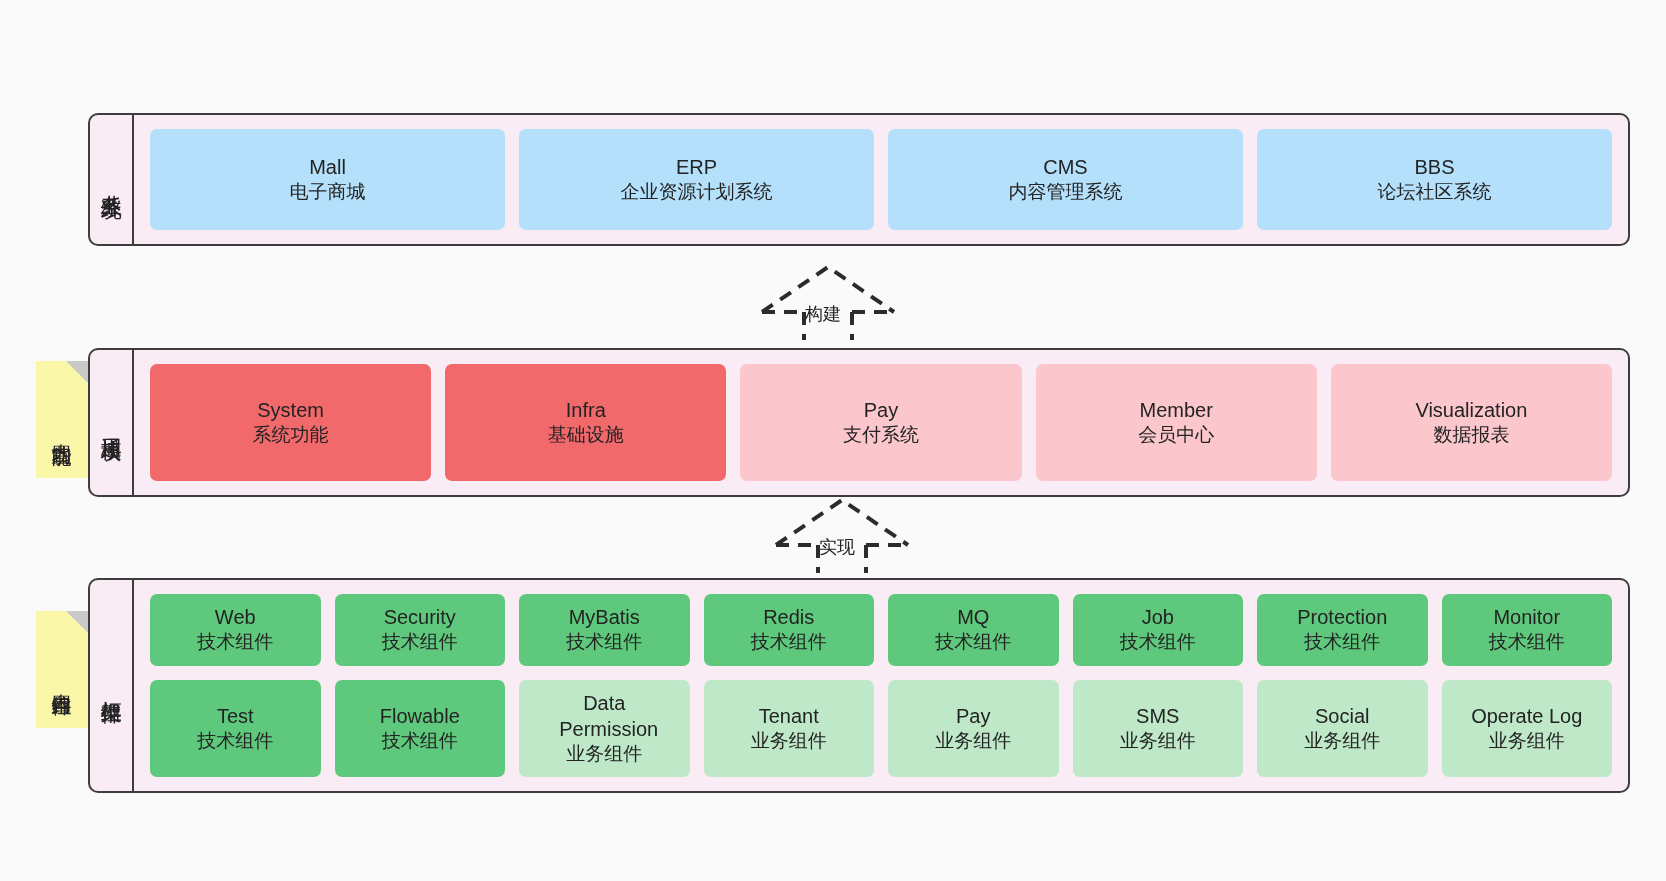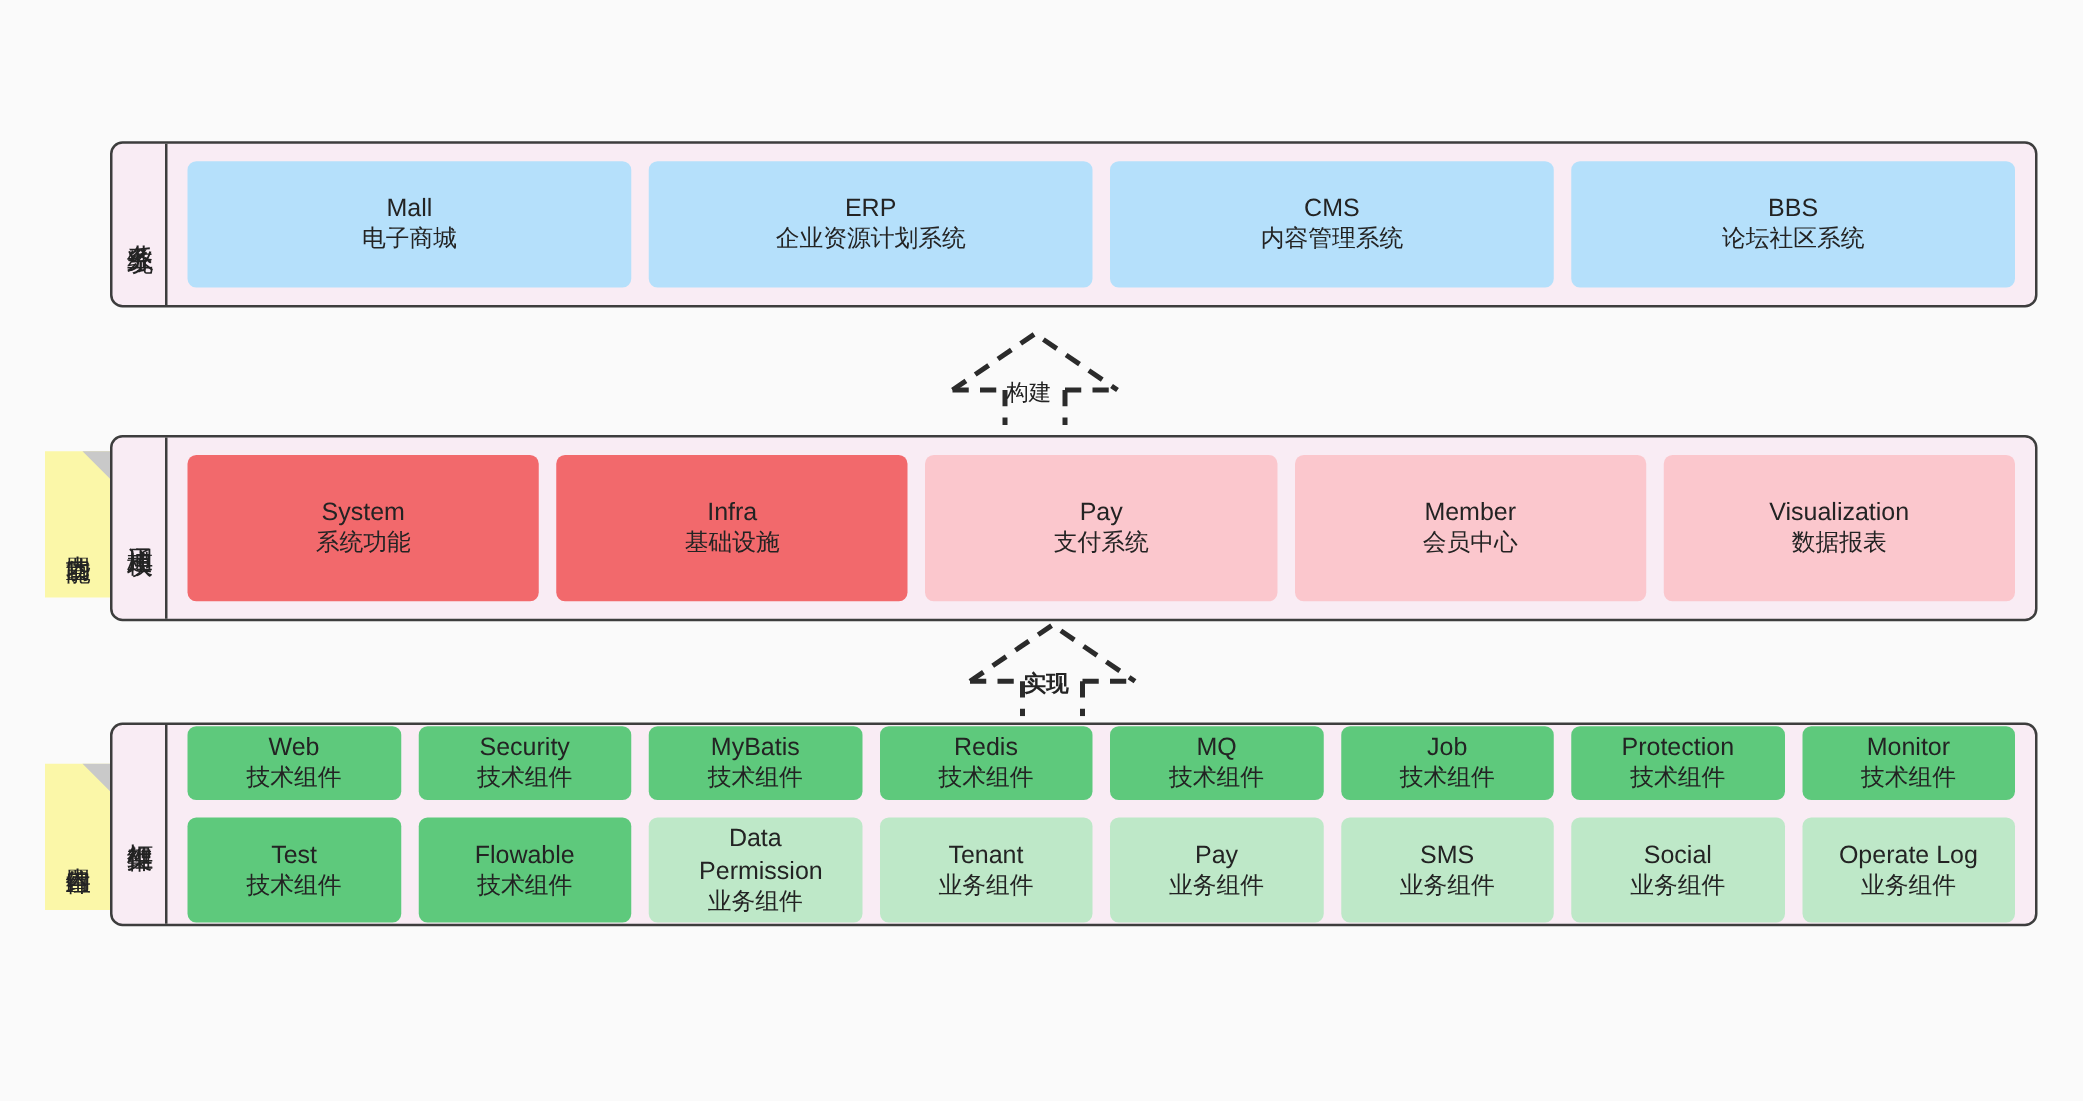--- a/index.html
+++ b/index.html
@@ -56,21 +56,20 @@
     justify-content: center;
     gap: 14px;
     padding: 14px 16px;
     box-sizing: border-box;
   }
 
   .row {
     display: flex;
     gap: 14px;
     flex: 1 1 auto;
-    justify-content: flex-end;
   }
 
   
   .card {
     flex: 1 1 0;
     border-radius: 7px;
     display: flex;
     flex-direction: column;
     align-items: center;
     justify-content: center;
@@ -209,29 +208,29 @@
   </div>
 
   <div class="arrow" style="left:771px; top:495px; width:142px; height:78px;">
     <svg width="142" height="78" viewBox="0 0 142 78">
       <path d="M 5 50 L 71 5 L 137 50" fill="none" stroke="#2b2b2b" stroke-width="4" stroke-dasharray="13,9" stroke-linecap="butt"></path>
       <path d="M 5 50 L 47 50" fill="none" stroke="#2b2b2b" stroke-width="4" stroke-dasharray="13,9"></path>
       <path d="M 95 50 L 137 50" fill="none" stroke="#2b2b2b" stroke-width="4" stroke-dasharray="13,9"></path>
       <path d="M 47 50 L 47 78" fill="none" stroke="#2b2b2b" stroke-width="4" stroke-dasharray="13,9"></path>
       <path d="M 95 50 L 95 78" fill="none" stroke="#2b2b2b" stroke-width="4" stroke-dasharray="13,9"></path>
     </svg>
-    <div class="arrow-label" style="left:48px; top:40px;font-weight:bold;">实现</div>
+    <div class="arrow-label" style="left:48px; top:40px;">实现</div>
   </div>
 
   <div class="note" style="left:36px; top:611px; width:52px; height:117px;">
     <span class="fold"></span>
     <span>内置组件</span>
   </div>
 
-  <div class="layer" style="left:88px; top:578px; width:1542px; height:163px;">
+  <div class="layer" style="left:88px; top:578px; width:1542px; height:215px;">
     <div class="layer-title">框架组件</div>
     <div class="layer-body">
 
       <div class="row">
         <div class="card c-green-strong">
           <span class="en">Web</span>
           <span class="cn">技术组件</span>
         </div>
         <div class="card c-green-strong">
           <span class="en">Security</span>

